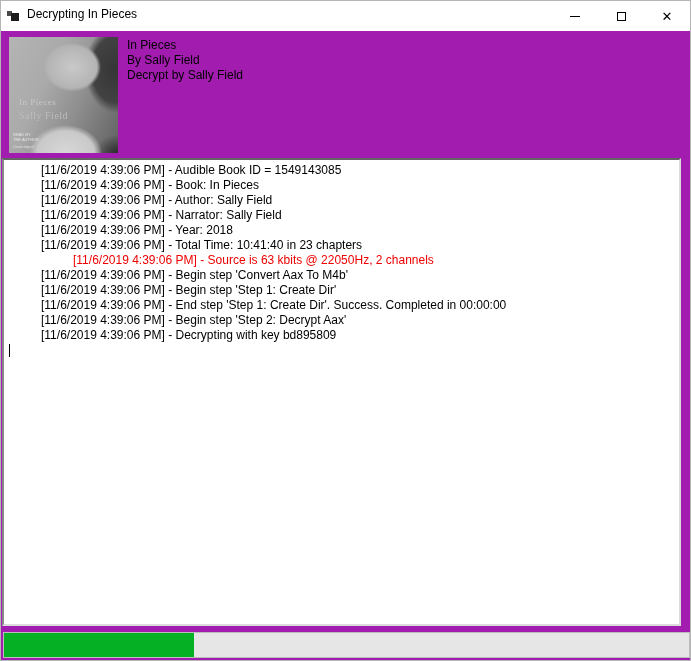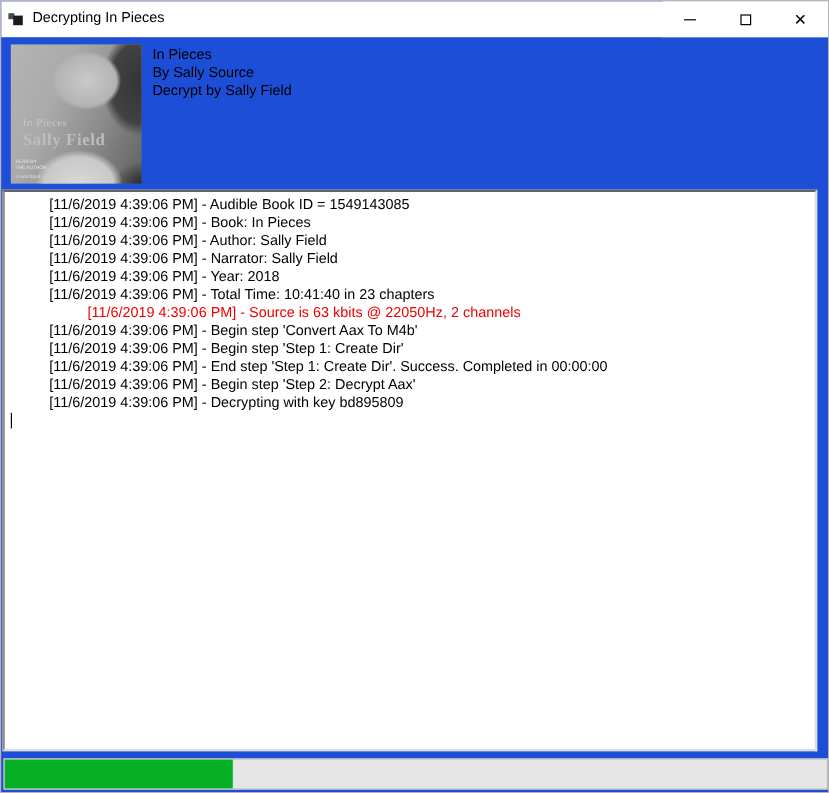--- a/index.html
+++ b/index.html
@@ -1,21 +1,21 @@
 <!DOCTYPE html>
 <html><head>
 <meta charset="utf-8">
 <style>
   * { margin:0; padding:0; box-sizing:border-box; }
   html,body { width:691px; height:661px; }
   body { font-family:"Liberation Sans", sans-serif; }
 
   .window {
     position:relative; width:691px; height:661px;
-    background:#1d4ed8; border:1px solid #b5b5b5; overflow:hidden;
+    background:#a21caf; border:1px solid #b5b5b5; overflow:hidden;
   }
 
   
   .titlebar {
     position:absolute; left:0; top:0; width:100%; height:30px;
     background:#ffffff; display:flex; align-items:center;
   }
   .app-icon { position:absolute; left:6px; top:8px; width:13px; height:13px; }
   .app-icon .sq1 { position:absolute; left:0; top:2px; width:5px; height:5px; background:#4a4a4a; }
   .app-icon .sq2 { position:absolute; left:4px; top:4px; width:8px; height:8px; background:#1c1c1c; }
@@ -32,21 +32,21 @@
     position:absolute; left:8px; top:36px; width:109px; height:116px;
     background:
       radial-gradient(ellipse 40px 34px at 58% 26%, #c9c9c9 0%, #b4b4b4 62%, rgba(180,180,180,0) 72%),
       radial-gradient(ellipse 52px 40px at 52% 100%, #d8d8d8 0%, #c9c9c9 55%, rgba(200,200,200,0) 70%),
       radial-gradient(ellipse 46px 64px at 98% 28%, #353535 0%, #424242 52%, rgba(66,66,66,0) 68%),
       radial-gradient(ellipse 40px 30px at 100% 100%, #2b2b2b 0%, rgba(43,43,43,0) 60%),
       linear-gradient(115deg, #b4b4b4 0%, #aaaaaa 35%, #8f8f8f 62%, #6f6f6f 88%, #5e5e5e 100%);
     overflow:hidden;
   }
   .cover-title { position:absolute; left:10px; top:60px; font-family:"Liberation Serif", serif; font-size:9px; color:#c6c6c6; letter-spacing:.5px; }
-  .cover-author { position:absolute; left:10px; top:73px; font-family:"Liberation Serif", serif; font-size:14px; color:#bdbdbd; letter-spacing:.5px;font-weight:bold; }
+  .cover-author { position:absolute; left:10px; top:73px; font-family:"Liberation Serif", serif; font-size:10px; color:#bdbdbd; letter-spacing:.5px; }
   .cover-readby { position:absolute; left:4px; top:95px; font-size:4px; line-height:5px; color:#e6e6e6; white-space:pre-line; }
   .cover-label  { position:absolute; left:4px; top:107px; font-size:4px; color:#dcdcdc; }
 
   .book-info { position:absolute; left:126px; top:37px; font-size:12px; line-height:15px; color:#000; }
 
   
   .logbox {
     position:absolute; left:1px; top:157px; width:679px; height:468px;
     background:#ffffff;
     border-top:2px solid #646464;
@@ -96,21 +96,21 @@
   <div class="cover">
     <div class="cover-title">In Pieces</div>
     <div class="cover-author">Sally Field</div>
     <div class="cover-readby">READ BY
 THE AUTHOR</div>
     <div class="cover-label">Unabridged</div>
   </div>
 
   <div class="book-info">
     <div>In Pieces</div>
-    <div>By Sally Source</div>
+    <div>By Sally Field</div>
     <div>Decrypt by Sally Field</div>
   </div>
 
   <div class="logbox" id="logbox"><div class="log-line">[11/6/2019 4:39:06 PM] - Audible Book ID = 1549143085</div><div class="log-line">[11/6/2019 4:39:06 PM] - Book: In Pieces</div><div class="log-line">[11/6/2019 4:39:06 PM] - Author: Sally Field</div><div class="log-line">[11/6/2019 4:39:06 PM] - Narrator: Sally Field</div><div class="log-line">[11/6/2019 4:39:06 PM] - Year: 2018</div><div class="log-line">[11/6/2019 4:39:06 PM] - Total Time: 10:41:40 in 23 chapters</div><div class="log-line red">[11/6/2019 4:39:06 PM] - Source is 63 kbits @ 22050Hz, 2 channels</div><div class="log-line">[11/6/2019 4:39:06 PM] - Begin step 'Convert Aax To M4b'</div><div class="log-line">[11/6/2019 4:39:06 PM] - Begin step 'Step 1: Create Dir'</div><div class="log-line">[11/6/2019 4:39:06 PM] - End step 'Step 1: Create Dir'. Success. Completed in 00:00:00</div><div class="log-line">[11/6/2019 4:39:06 PM] - Begin step 'Step 2: Decrypt Aax'</div><div class="log-line">[11/6/2019 4:39:06 PM] - Decrypting with key bd895809</div><span class="caret"></span></div>
 
   <div class="progress">
     <div class="progress-fill" id="progress-fill" style="width: 27.7%; background: rgb(6, 176, 37);"></div>
   </div>
 
 </div>

